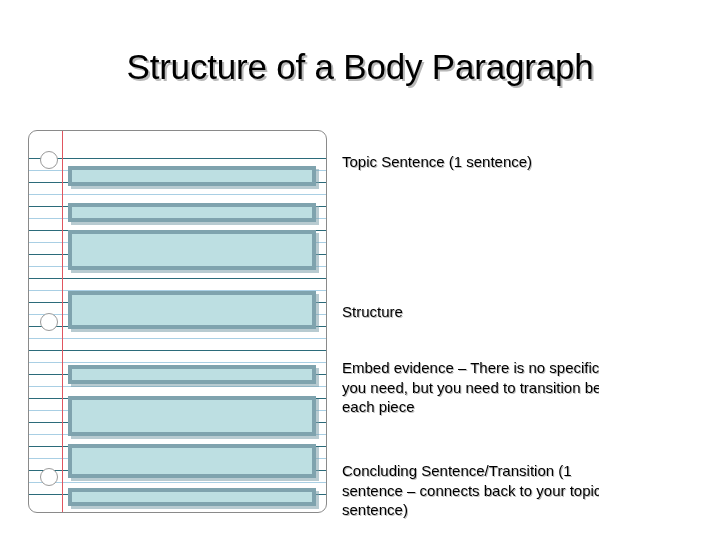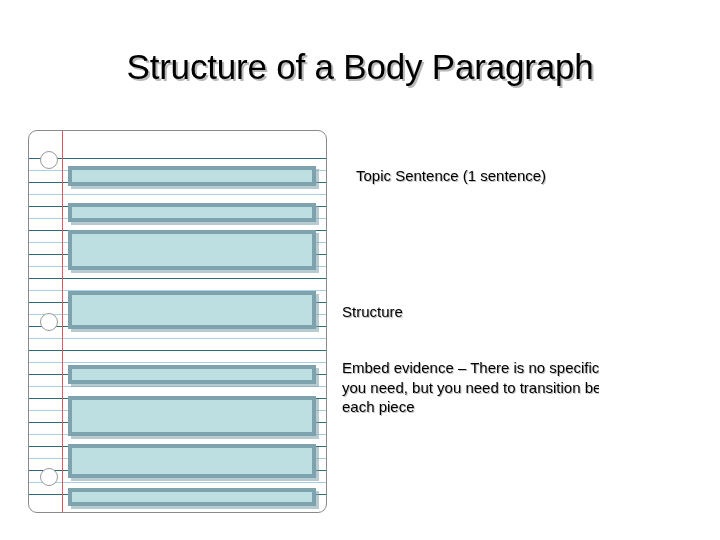--- a/index.html
+++ b/index.html
@@ -161,21 +161,22 @@
       <div class="tbox" title="Topic Sentence box" style="left: 68px; width: 248px; top: 166px; height: 20px;"></div>
       <div class="tbox" title="Embed evidence box" style="left: 68px; width: 248px; top: 203px; height: 19px;"></div>
       <div class="tbox" title="Embed evidence detail box" style="left: 68px; width: 248px; top: 230px; height: 40px;"></div>
       <div class="tbox" title="Transition box" style="left: 68px; width: 248px; top: 291px; height: 38px;"></div>
       <div class="tbox" title="Embed evidence box" style="left: 68px; width: 248px; top: 365px; height: 19px;"></div>
       <div class="tbox" title="Embed evidence box" style="left: 68px; width: 248px; top: 396px; height: 40px;"></div>
       <div class="tbox" title="Concluding sentence box" style="left: 68px; width: 248px; top: 444px; height: 34px;"></div>
       <div class="tbox" title="Concluding transition box" style="left: 68px; width: 248px; top: 488px; height: 18px;"></div>
     </div>
 
-  <div class="note" style="top:166px;margin-left:14px;">Topic Sentence (1 sentence)</div>
+  <div class="note" style="top:152px;">Topic Sentence (1 sentence)</div>
 
 
   <div class="note" style="top:302px;">Structure</div>
 
   <div class="note" style="top:358px; width:318px;">Embed evidence – There is no specific amount you need, but you need to transition between each piece</div>
 
+  <div class="note" style="top:461px; width:262px;">Concluding Sentence/Transition (1 sentence – connects back to your topic sentence)</div>
 
 </div>
 
 </body></html>

